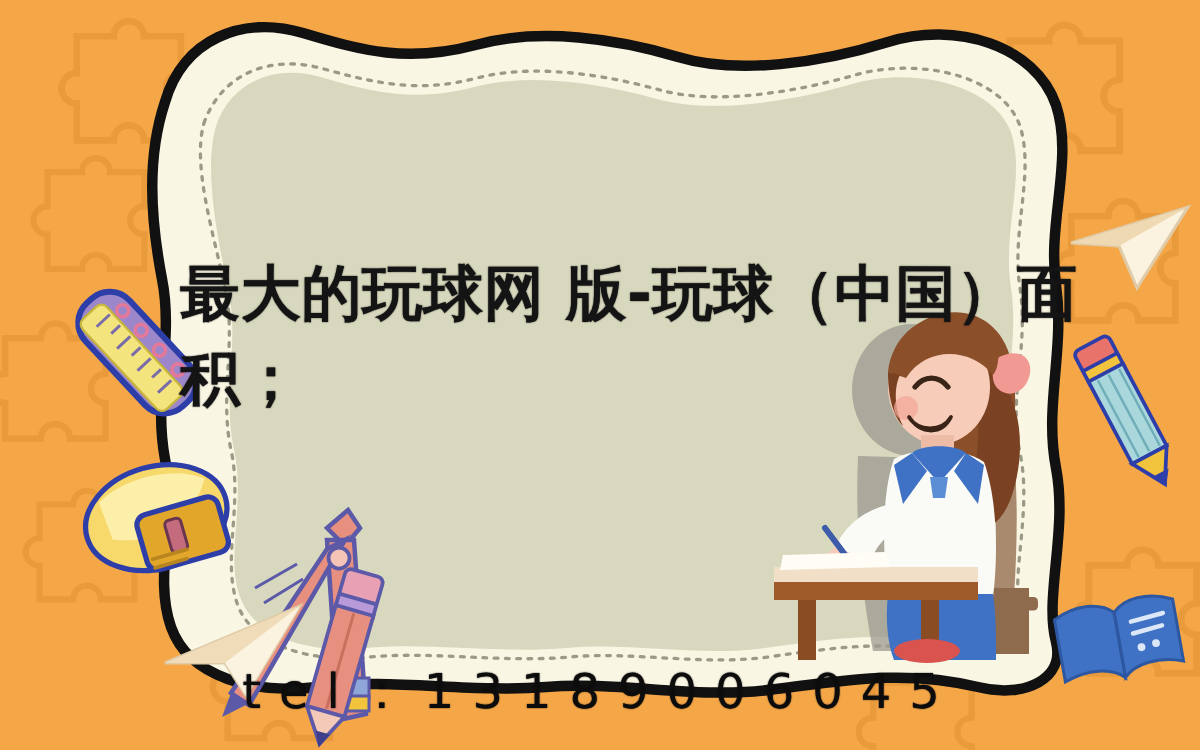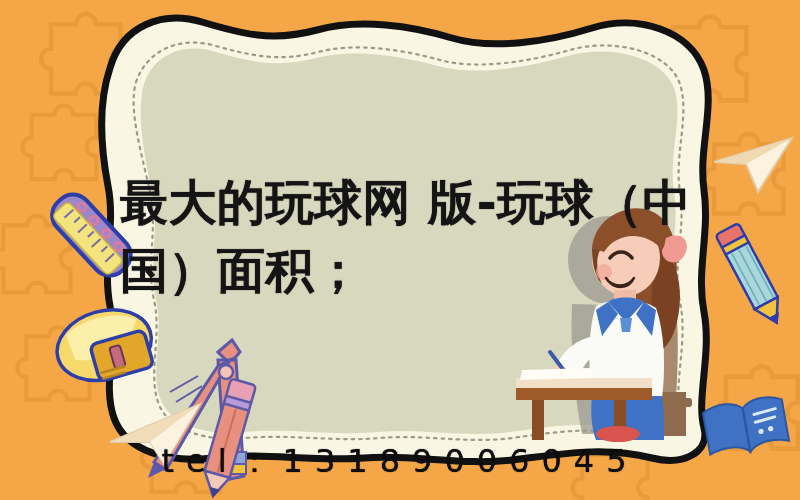--- a/index.html
+++ b/index.html
@@ -14,21 +14,21 @@
   .puzzle{position:absolute;opacity:.55;}
 
   
   .panel-wrap{position:absolute;left:92px;top:8px;width:630px;height:455px;}
   .panel-wrap svg{display:block;width:100%;height:100%;overflow:visible;}
 
   
   .headline{
     position:absolute;left:120px;top:168px;width:620px;
     font-family:"DejaVu Sans","Liberation Sans",sans-serif;
-    font-size:48px;line-height:1.42;font-weight:700;color:#141414;
+    font-size:40px;line-height:1.42;font-weight:700;color:#141414;
     letter-spacing:.5px;white-space:pre-wrap;
     text-shadow:0 0 1px #141414;
   }
 
   
   .telline{
     position:absolute;left:0;top:424px;width:800px;height:76px;
     font-family:"DejaVu Sans","Liberation Sans",sans-serif;
     font-size:32px;font-weight:400;color:#0c0c0c;
     letter-spacing:12px;white-space:nowrap;

